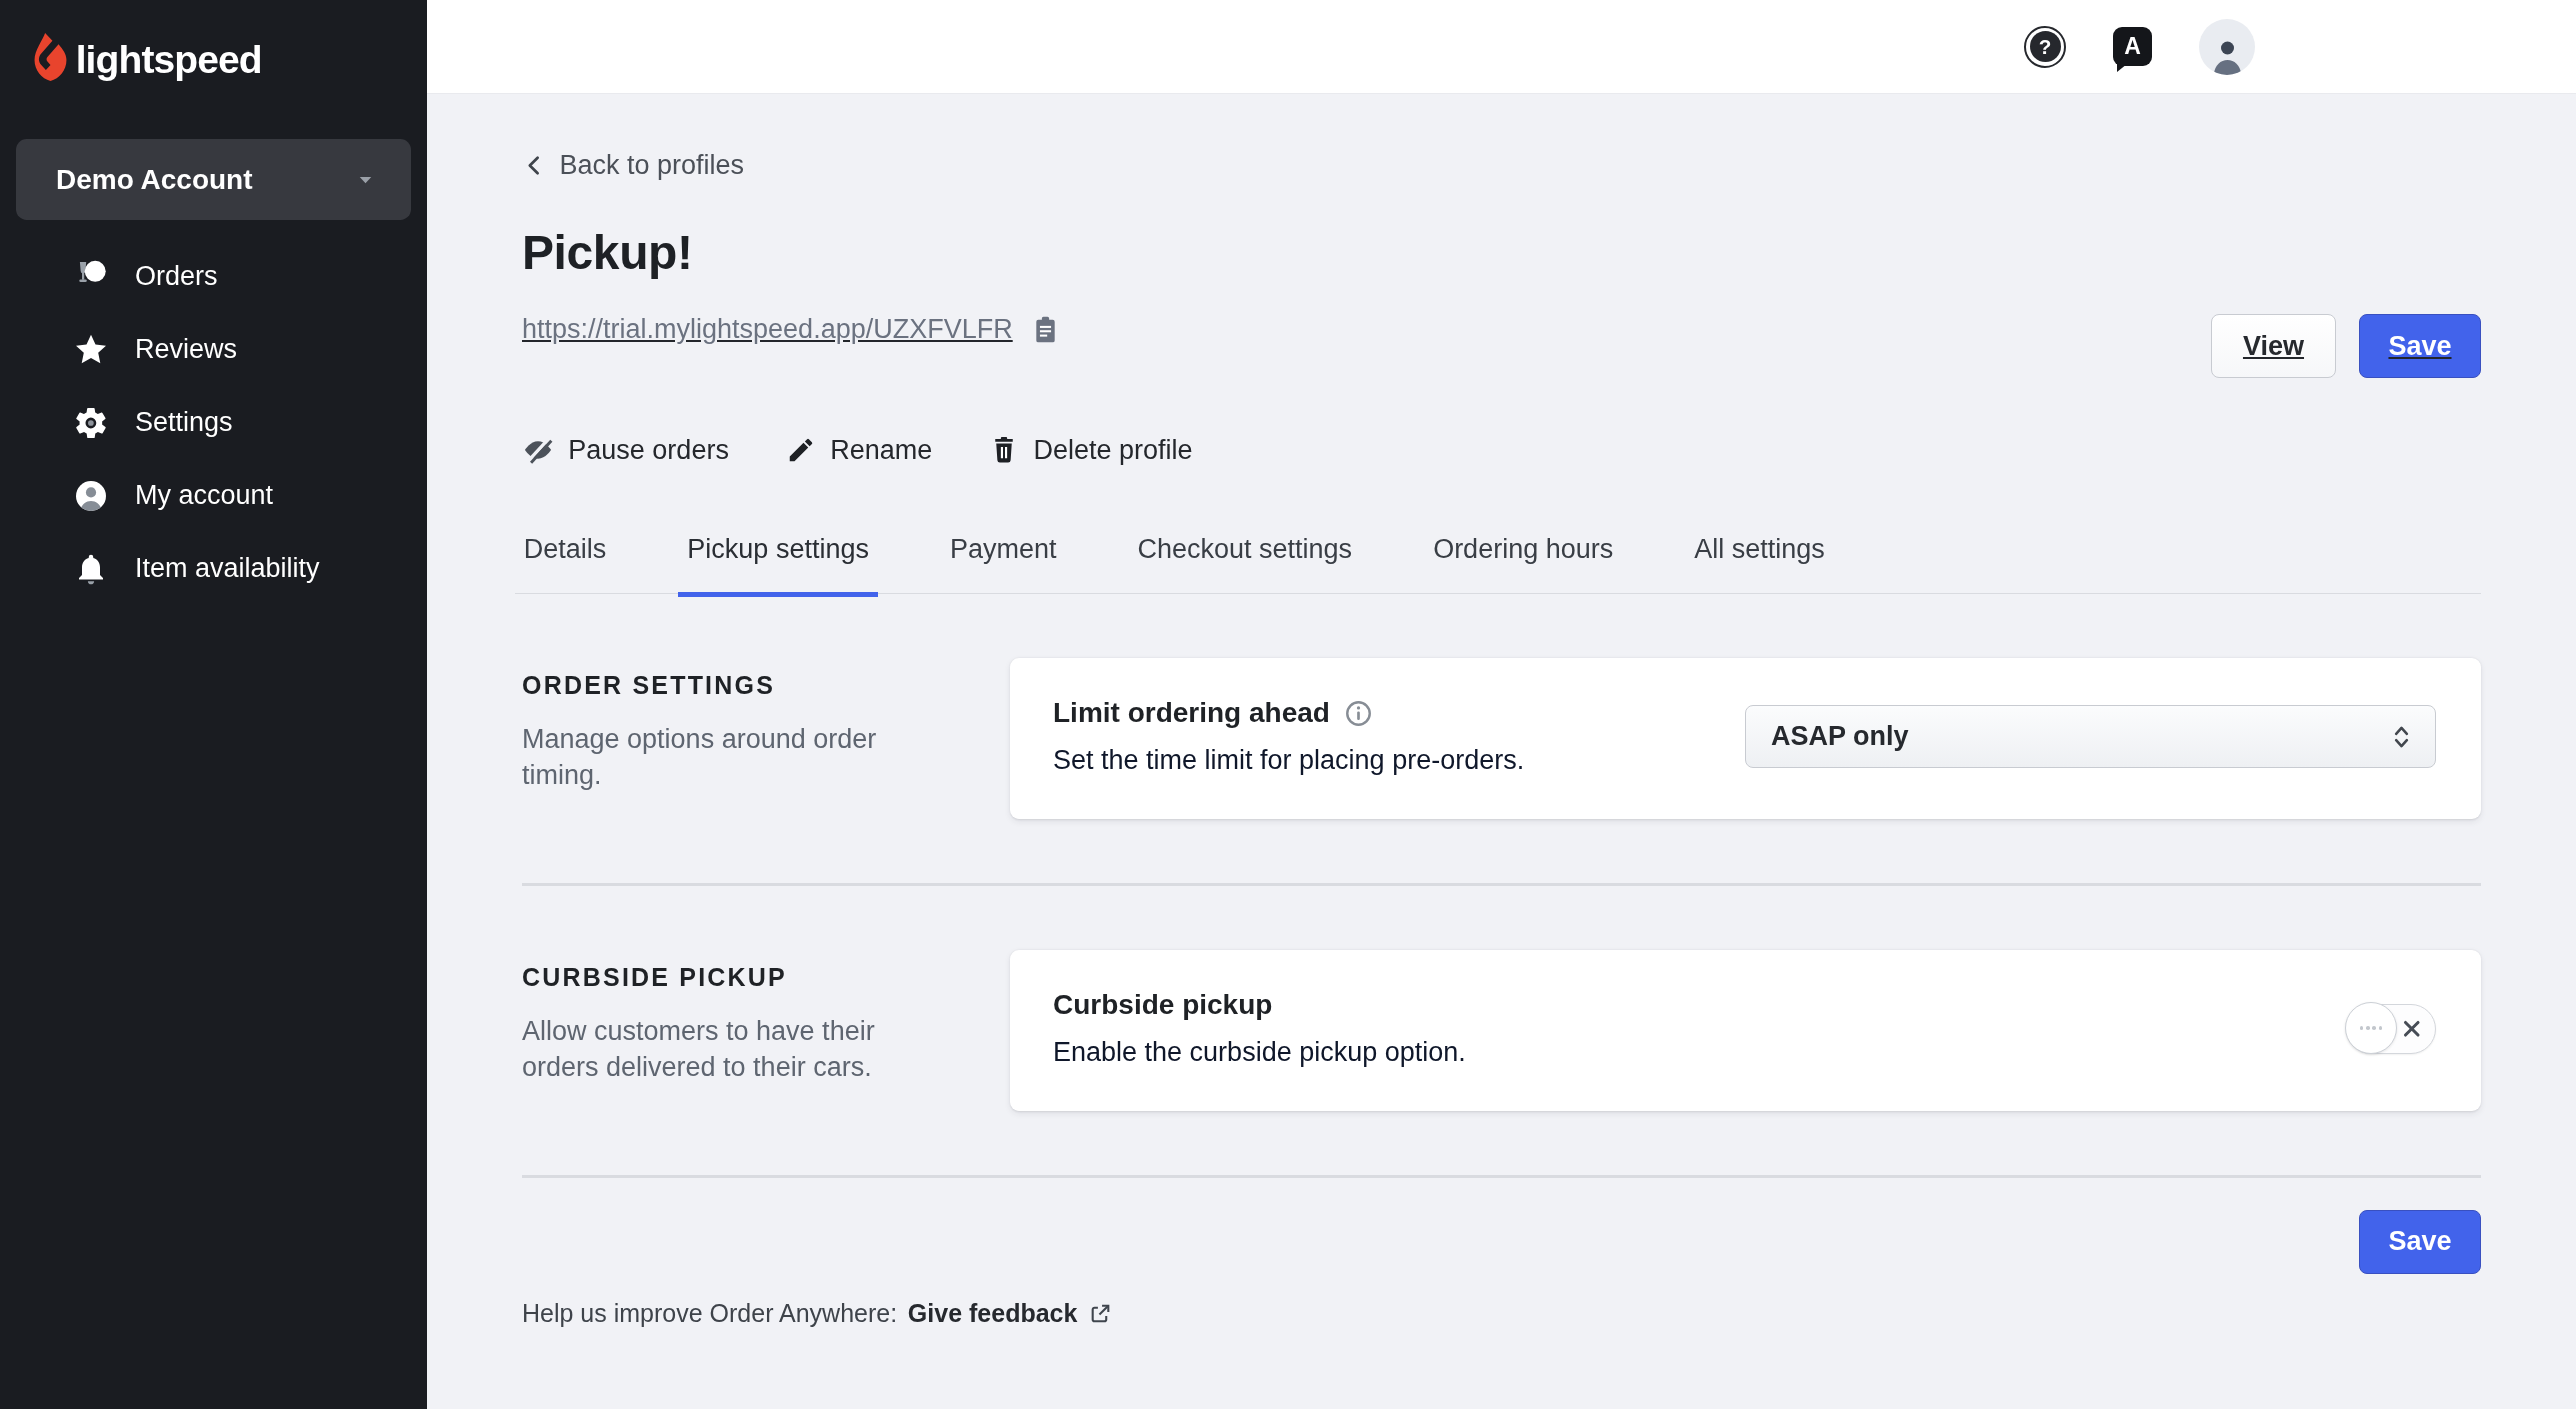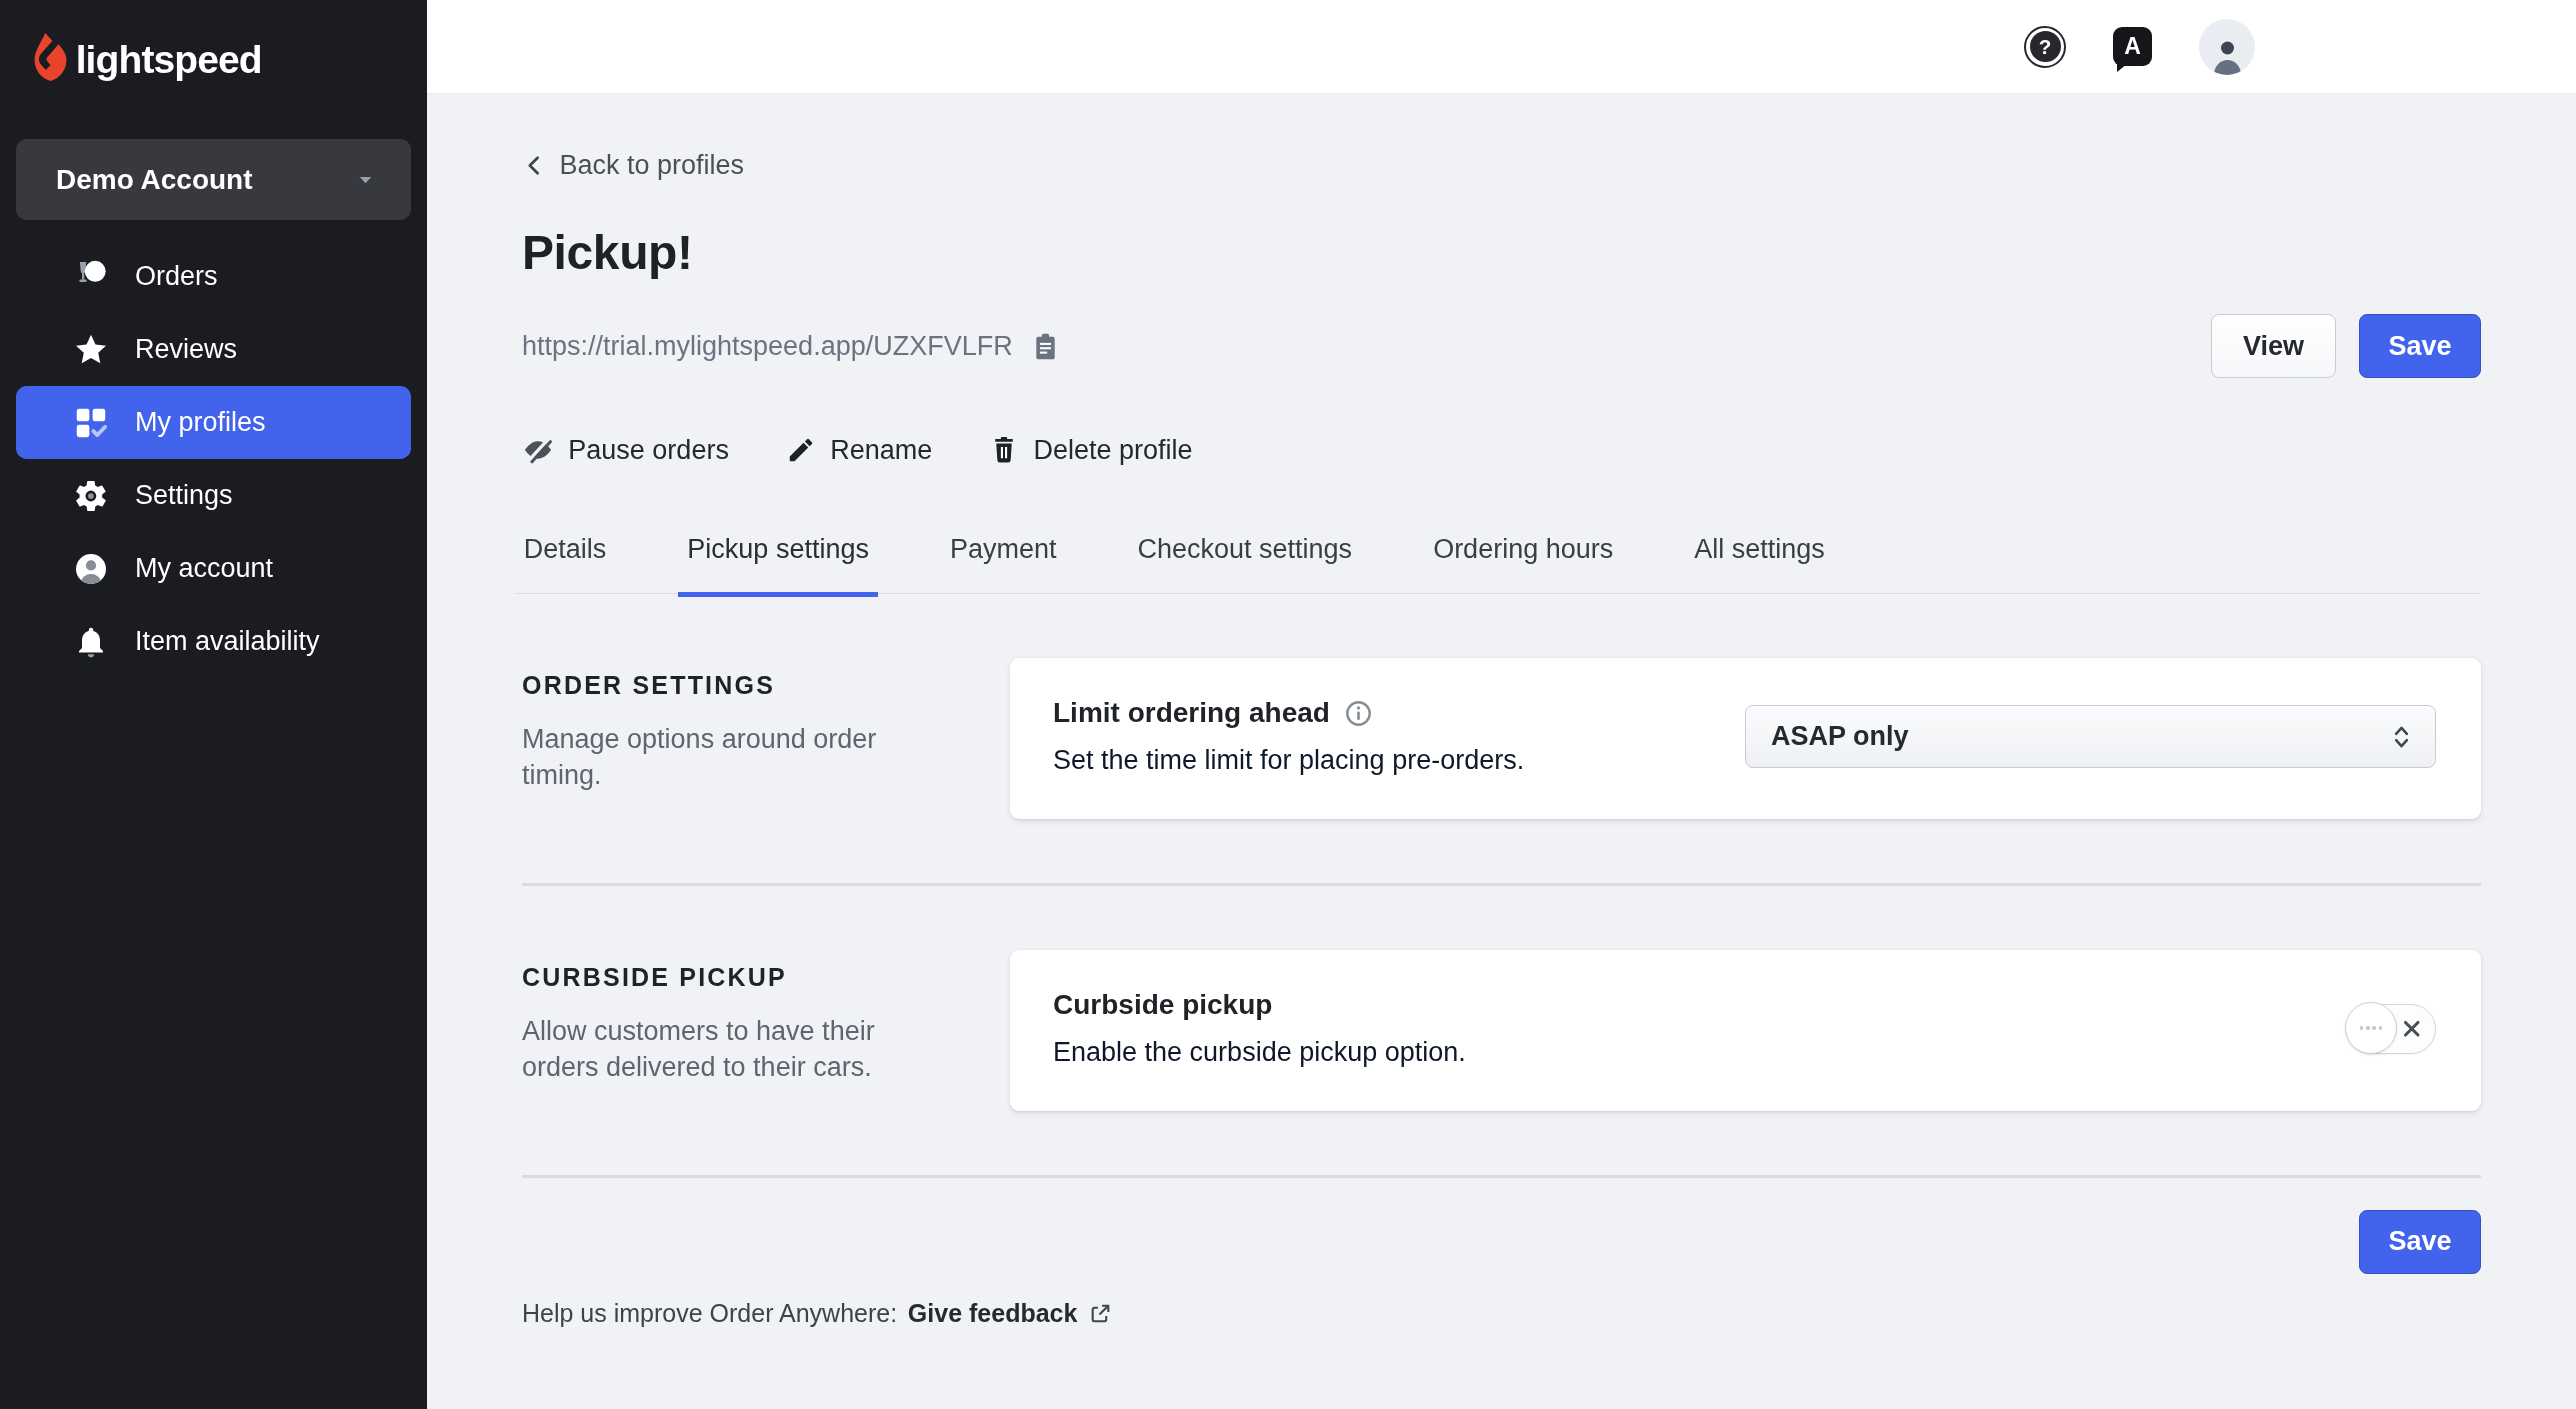--- a/index.html
+++ b/index.html
@@ -71,21 +71,21 @@
     overflow:hidden; cursor:pointer;
   }
 
   .content { padding:0 95px; flex:1; }
 
   .back-row { margin-top:56px; display:flex; align-items:center; gap:12.5px; cursor:pointer; width:max-content; }
   .back-row .back-label { font-size:27px; color:#4b5058; }
 
   .page-title { margin-top:44px; font-size:48px; font-weight:800; color:#1e2125; letter-spacing:-0.4px; }
 
-  .url-row { margin-top:34px; display:flex; align-items:center; justify-content:space-between; }
+  .url-row { margin-top:34px; display:flex; align-items:flex-start; justify-content:space-between;text-decoration:underline; }
   .url-group { display:flex; align-items:center; gap:18px; }
   .url-text { font-size:27px; color:#6b7280; }
   .btn-group { display:flex; gap:23px; }
   .btn {
     height:64px; border-radius:8px; font-size:27px; font-weight:700;
     display:flex; align-items:center; justify-content:center; cursor:pointer;
   }
   .btn-secondary {
     width:125px; background:linear-gradient(#ffffff,#f6f7f9);
     border:1.8px solid #c8cbd1; color:#26292e;
@@ -185,31 +185,20 @@
         </span>
         <span class="nv-label">Orders</span>
       </div>
       <div class="nav-item">
         <span class="nv-icon">
           <svg width="36" height="36" viewBox="0 0 24 24">
             <path fill="#ffffff" d="M12 1.8l3 6.5 7 .8-5.2 4.8 1.4 7L12 17.4l-6.2 3.5 1.4-7L2 9.1l7-.8z"></path>
           </svg>
         </span>
         <span class="nv-label">Reviews</span>
-      </div>
-      <div class="nav-item active">
-        <span class="nv-icon">
-          <svg width="36" height="36" viewBox="0 0 24 24">
-            <rect x="2.5" y="2.5" width="8.4" height="8.4" rx="1.6" fill="#ffffff"></rect>
-            <rect x="13.1" y="2.5" width="8.4" height="8.4" rx="1.6" fill="#ffffff"></rect>
-            <rect x="2.5" y="13.1" width="8.4" height="8.4" rx="1.6" fill="#ffffff"></rect>
-            <polyline points="13.6,17.4 16.2,20 21.4,14.6" fill="none" stroke="#b9c5f2" stroke-width="2.6" stroke-linecap="round" stroke-linejoin="round"></polyline>
-          </svg>
-        </span>
-        <span class="nv-label">My profiles</span>
       </div>
       <div class="nav-item">
         <span class="nv-icon">
           <svg width="36" height="36" viewBox="0 0 24 24">
             <path fill="#ffffff" fill-rule="evenodd" d="M19.4 13c.04-.32.06-.66.06-1s-.02-.68-.06-1l2.1-1.65a.5.5 0 0 0 .12-.64l-2-3.46a.5.5 0 0 0-.6-.22l-2.49 1a7.3 7.3 0 0 0-1.73-1l-.38-2.65A.5.5 0 0 0 13.92 2h-4a.5.5 0 0 0-.5.42l-.37 2.65c-.63.26-1.2.6-1.74 1l-2.48-1a.5.5 0 0 0-.61.22l-2 3.46a.5.5 0 0 0 .12.64L4.44 11c-.04.32-.06.66-.06 1s.02.68.06 1l-2.1 1.65a.5.5 0 0 0-.12.64l2 3.46c.13.24.42.34.66.24l2.49-1c.53.4 1.11.74 1.74 1l.37 2.65c.04.24.25.42.5.42h4c.25 0 .46-.18.5-.42l.38-2.65c.62-.26 1.2-.6 1.73-1l2.49 1c.24.1.53 0 .66-.24l2-3.46a.5.5 0 0 0-.12-.64L19.4 13zm-7.48 2.6a3.6 3.6 0 1 1 0-7.2 3.6 3.6 0 0 1 0 7.2z"></path>
             <circle cx="11.92" cy="12" r="1.9" fill="#8d939b"></circle>
           </svg>
         </span>
         <span class="nv-label">Settings</span>
       </div>

